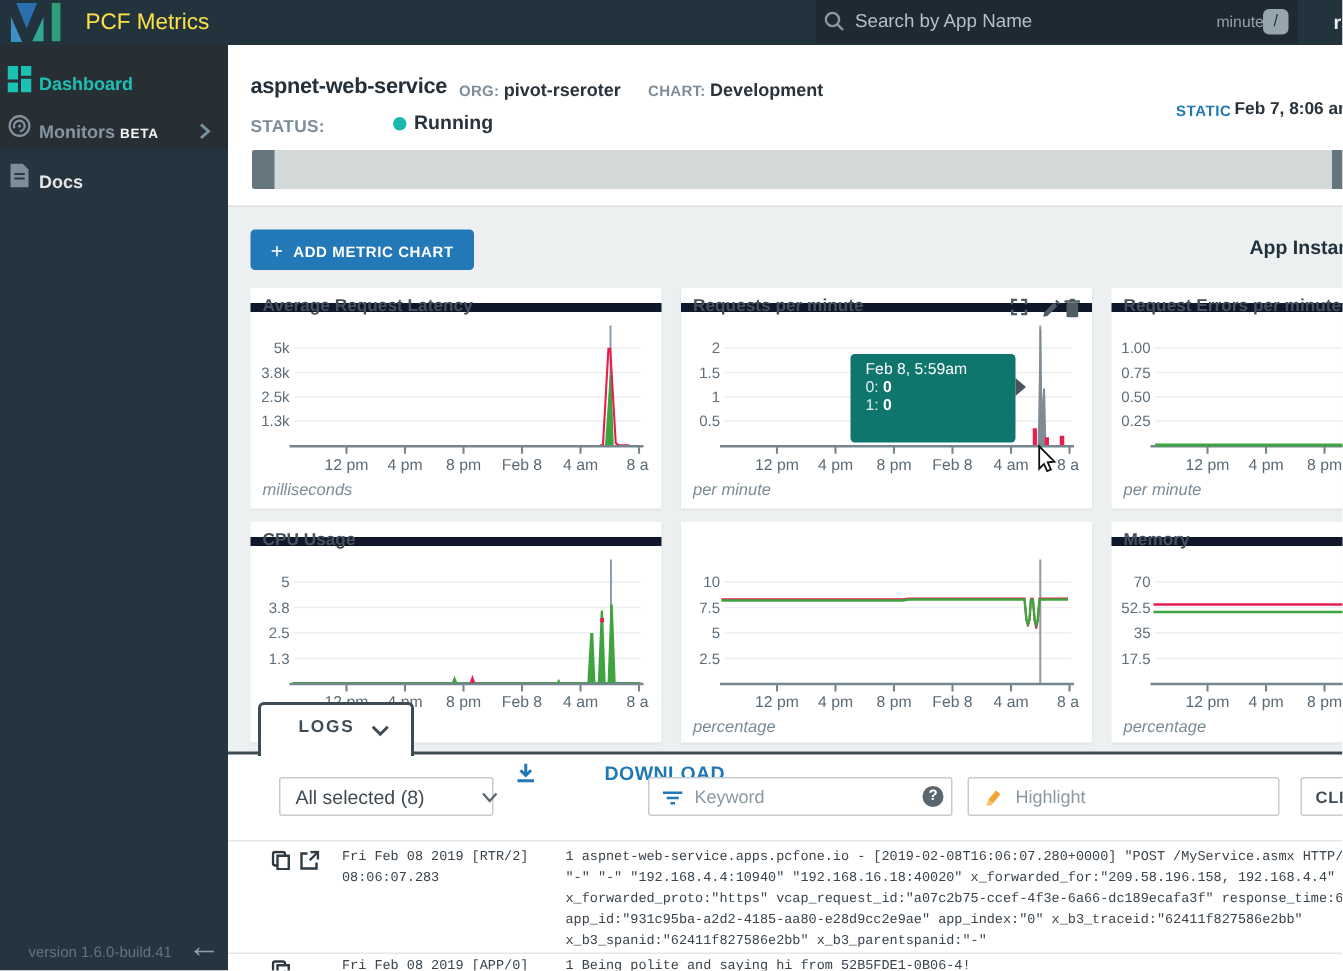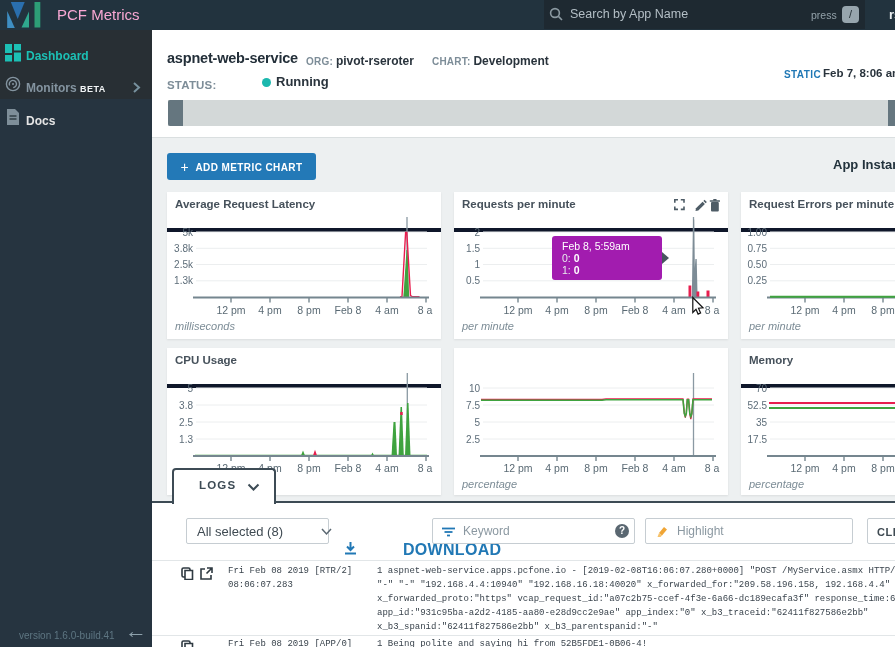--- a/index.html
+++ b/index.html
@@ -3,21 +3,21 @@
 <meta charset="utf-8">
 <style>
 * { margin:0; padding:0; box-sizing:border-box; }
 html,body { width:895px; height:647px; overflow:hidden; }
 body { font-family:"Liberation Sans", sans-serif; background:#fff; position:relative; }
 #app { position:absolute; left:0; top:0; width:895px; height:647px; overflow:hidden; }
 .abs { position:absolute; }
 
 
 #topbar { position:absolute; left:0; top:0; width:895px; height:30px; background:#22333e; }
-#topbar .brand { position:absolute; left:57px; top:6px; color:#f9a8d4; font-size:15px; font-weight:400; }
+#topbar .brand { position:absolute; left:57px; top:6px; color:#fde047; font-size:15px; font-weight:400; }
 #searchbox { position:absolute; left:544px; top:0; width:321px; height:29px; background:#1e2931; }
 #searchbox .ph { position:absolute; left:26px; top:7px; color:#b4bfc6; font-size:12.5px; }
 #searchbox .press { position:absolute; left:267px; top:9px; color:#93a1a9; font-size:10.5px; }
 #searchbox .key { position:absolute; left:298px; top:6px; width:17px; height:17px; background:#97a5ad; border-radius:4px; color:#273238; font-size:11px; text-align:center; line-height:17px; }
 #topbar .user { position:absolute; left:889px; top:7px; color:#e8edef; font-size:13px; font-weight:700; }
 
 
 #sidebar { position:absolute; left:0; top:30px; width:152px; height:617px; background:#263440; }
 #sidebar .group { position:absolute; left:0; top:0; width:152px; height:69px; background:#282f34; }
 .navrow { position:absolute; left:0; width:152px; height:30px; }
@@ -35,31 +35,31 @@
 #tlbar { position:absolute; left:16px; top:70px; width:727px; height:26px; background:#d3d8d8; }
 #tlbar .hl { position:absolute; left:0; top:0; width:15px; height:26px; background:#65767f; border-radius:2px 0 0 2px; }
 #tlbar .hr { position:absolute; left:720px; top:0; width:7px; height:26px; background:#65767f; }
 
 
 #content { position:absolute; left:152px; top:137px; width:743px; height:364px; background:#edf0f1; border-top:1px solid #dadfe0; }
 #addbtn { position:absolute; left:15px; top:15px; width:149px; height:27px; background:#2379b7; border-radius:3px; color:#fff; font-size:10px; font-weight:700; letter-spacing:0.4px; text-align:center; line-height:27px; }
 #appinst { position:absolute; left:681px; top:19px; font-size:13px; font-weight:700; color:#22323c; white-space:nowrap; }
 
 .card { position:absolute; width:274px; height:147px; background:#fff; box-shadow:0 1px 2px rgba(0,0,0,0.08); }
-.card .hd { position:absolute; left:0; top:0; width:100%; height:40px; border-bottom:4px solid #0f172a; }
+.card .hd { position:absolute; left:0; top:0; width:100%; height:16px; border-bottom:6px solid #0f172a; }
 .card .hd .t { position:absolute; left:8px; top:6px; font-size:11.5px; font-weight:700; color:#46515b; }
 .card svg.plot { position:absolute; left:0; top:24px; }
 .hicons { position:absolute; right:7px; top:5px; }
 
 
 #logstab { position:absolute; left:172px; top:468px; width:104px; height:36px; background:#fff; border:2px solid #3d4b55; border-bottom:none; border-radius:4px 4px 0 0; z-index:5; }
 #logstab .t { position:absolute; left:25px; top:9px; font-size:11.5px; font-weight:700; letter-spacing:1.2px; color:#3d4b55; }
 #logspanel { position:absolute; left:152px; top:501px; width:743px; height:146px; background:#fff; border-top:2.5px solid #3d4b55; }
 .fbox { position:absolute; top:15px; height:26px; background:#fff; border:1px solid #c6cdd2; border-radius:2px; }
-.dl { position:absolute; left:207px; top:38px; color:#2178b5; font-size:16px; font-weight:700; letter-spacing:0.3px;padding-left:44px; }
+.dl { position:absolute; left:207px; top:5px; color:#2178b5; font-size:13px; font-weight:700; letter-spacing:0.3px;padding-left:44px; }
 .logdiv { position:absolute; left:0px; top:57px; width:743px; height:1px; background:#e2e6e8; }
 .mono { font-family:"Liberation Mono", monospace; font-size:9px; color:#3a444d; line-height:14px; white-space:pre; }
 </style>
 </head>
 <body>
 <div id="app">
 
 <div id="topbar">
   <svg class="abs" style="left:7px;top:2px" width="34" height="26" viewBox="0 0 34 26">
     <polygon points="3.8,0 17.7,0 10.7,17" fill="#2a6fae"></polygon>
@@ -67,21 +67,21 @@
     <polygon points="22,9.4 22,25.5 14.5,25.5" fill="#2fa98f"></polygon>
     <rect x="27.5" y="0" width="5.8" height="25.5" fill="#2d9e77"></rect>
   </svg>
   <div class="brand">PCF Metrics</div>
   <div id="searchbox">
     <svg class="abs" style="left:5px;top:7px" width="15" height="15" viewBox="0 0 15 15">
       <circle cx="6" cy="6" r="4.4" fill="none" stroke="#8b99a1" stroke-width="1.6"></circle>
       <line x1="9.4" y1="9.4" x2="13" y2="13" stroke="#8b99a1" stroke-width="1.6"></line>
     </svg>
     <div class="ph">Search by App Name</div>
-    <div class="press">press</div>
+    <div class="press">minute</div>
     <div class="key">/</div>
   </div>
   <div class="user">rs</div>
 </div>
 
 <div id="sidebar">
   <div class="group"></div>
   <div class="navrow" style="top:11px">
     <svg class="abs" style="left:5px;top:3px" width="16" height="18" viewBox="0 0 16 18">
       <rect x="0" y="0" width="7" height="9" fill="#1cc0b5"></rect>
@@ -222,21 +222,21 @@
             <text x="103" y="97.5">4 pm</text>
         <text x="142" y="97.5">8 pm</text>
             <text x="181" y="97.5">Feb 8</text>
         <text x="220" y="97.5">4 am</text>
             <text x="258" y="97.5">8 a</text>
       </g>
       <text x="8" y="114" font-size="11" font-style="italic" fill="#7c8c96">per minute</text>
       <path d="M238.8 81.5 l0 15 l3.2 -3.2 l2.1 4.8 l2.5 -1.1 l-2.1 -4.8 l4.5 -0.4 z" fill="#fff" stroke="#111" stroke-width="1.2"></path>
     </svg>
   </div>
-  <div class="abs" style="left:400px;top:97.5px;width:110px;height:44px;background:#a21caf;border-radius:3px;z-index:3">
+  <div class="abs" style="left:415px;top:97.5px;width:110px;height:59px;background:#0f766e;border-radius:3px;z-index:3">
     <div class="abs" style="left:110px;top:16px;width:0;height:0;border-top:6px solid transparent;border-bottom:6px solid transparent;border-left:7px solid #47555f"></div>
     <div class="abs" style="left:10px;top:4px;font-size:10.5px;color:#fff">Feb 8, 5:59am</div>
     <div class="abs" style="left:10px;top:16.5px;font-size:10.5px;color:#e8ecee">0: <b style="color:#fff">0</b></div>
     <div class="abs" style="left:10px;top:28.5px;font-size:10.5px;color:#e8ecee">1: <b style="color:#fff">0</b></div>
   </div>
   <div class="card" style="left:589px;top:54px" id="c3">
     <div class="hd">
           <div class="t">Request Errors per minute</div>
         </div>
     <svg class="plot" width="274" height="123">

